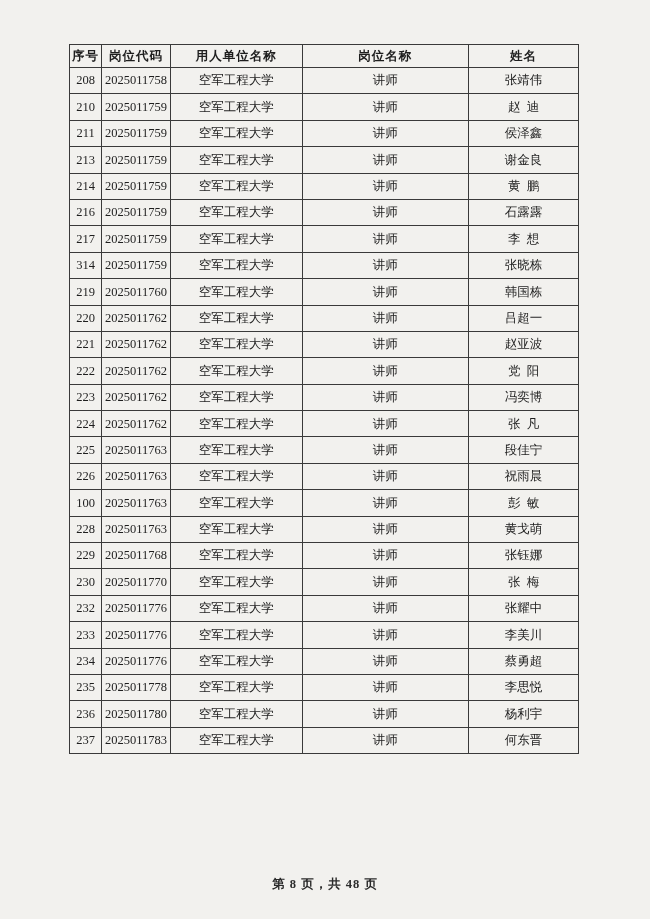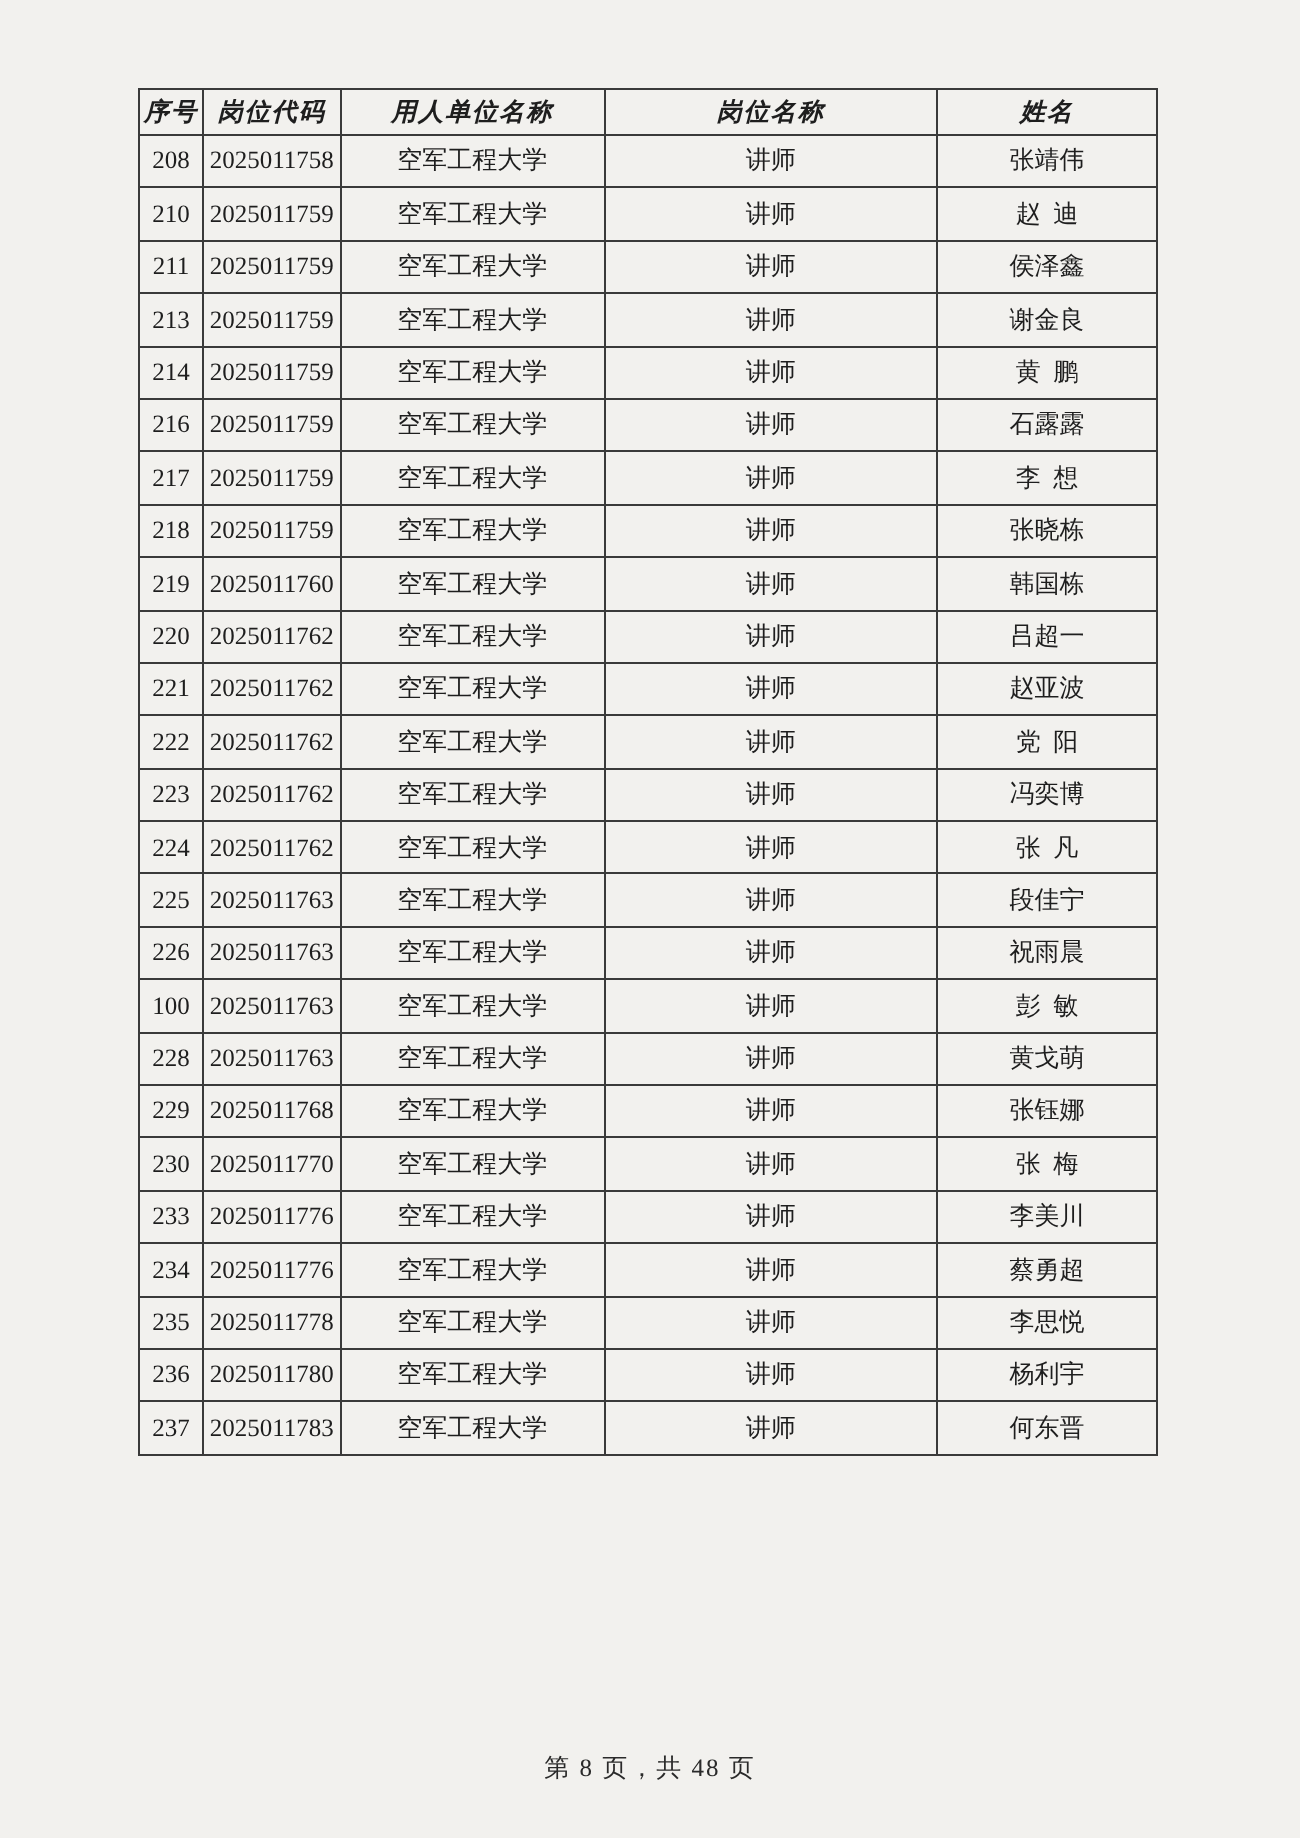--- a/index.html
+++ b/index.html
@@ -35,21 +35,20 @@
     text-align: center;
     vertical-align: middle;
     padding: 0 2px;
     font-size: 12.5px;
     line-height: 1;
     white-space: nowrap;
     overflow: hidden;
   }
   table.roster thead tr {
     height: 23px;
-    font-style: italic;
   }
   table.roster th {
     font-weight: bold;
     font-size: 12.5px;
     letter-spacing: 1px;
   }
   table.roster tbody tr {
     height: 26.4px;
   }
   td.sp2 {
@@ -58,20 +57,21 @@
   }
   .footer {
     position: absolute;
     left: 0;
     top: 876px;
     width: 100%;
     text-align: center;
     font-size: 12.5px;
     letter-spacing: 1px;
     color: #2a2a2a;
+    font-weight: bold;
   }
 </style>
 </head>
 <body>
 
 <div class="page">
 
   <table class="roster">
     <colgroup>
       <col style="width:6.3%">
@@ -133,21 +133,21 @@
           <td>石露露</td>
         </tr>
         <tr>
           <td>217</td>
           <td>2025011759</td>
           <td>空军工程大学</td>
           <td>讲师</td>
           <td class="sp2">李想</td>
         </tr>
         <tr>
-          <td>218</td>
+          <td>314</td>
           <td>2025011759</td>
           <td>空军工程大学</td>
           <td>讲师</td>
           <td>张晓栋</td>
         </tr>
         <tr>
           <td>219</td>
           <td>2025011760</td>
           <td>空军工程大学</td>
           <td>讲师</td>
@@ -224,20 +224,27 @@
           <td>张钰娜</td>
         </tr>
         <tr>
           <td>230</td>
           <td>2025011770</td>
           <td>空军工程大学</td>
           <td>讲师</td>
           <td class="sp2">张梅</td>
         </tr>
         <tr>
+          <td>232</td>
+          <td>2025011776</td>
+          <td>空军工程大学</td>
+          <td>讲师</td>
+          <td>张耀中</td>
+        </tr>
+        <tr>
           <td>233</td>
           <td>2025011776</td>
           <td>空军工程大学</td>
           <td>讲师</td>
           <td>李美川</td>
         </tr>
         <tr>
           <td>234</td>
           <td>2025011776</td>
           <td>空军工程大学</td>

